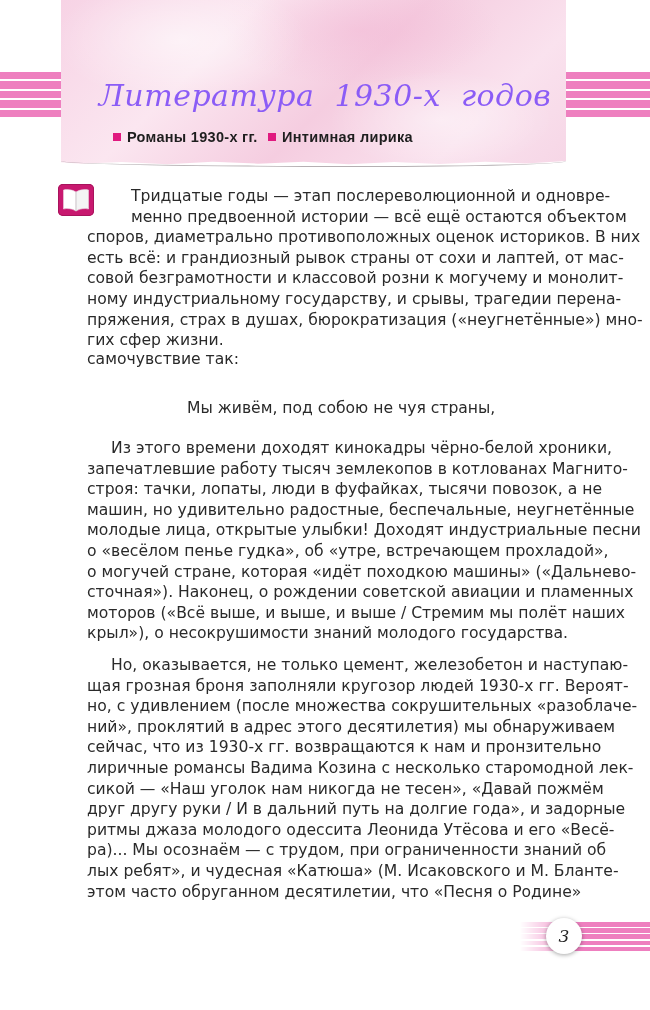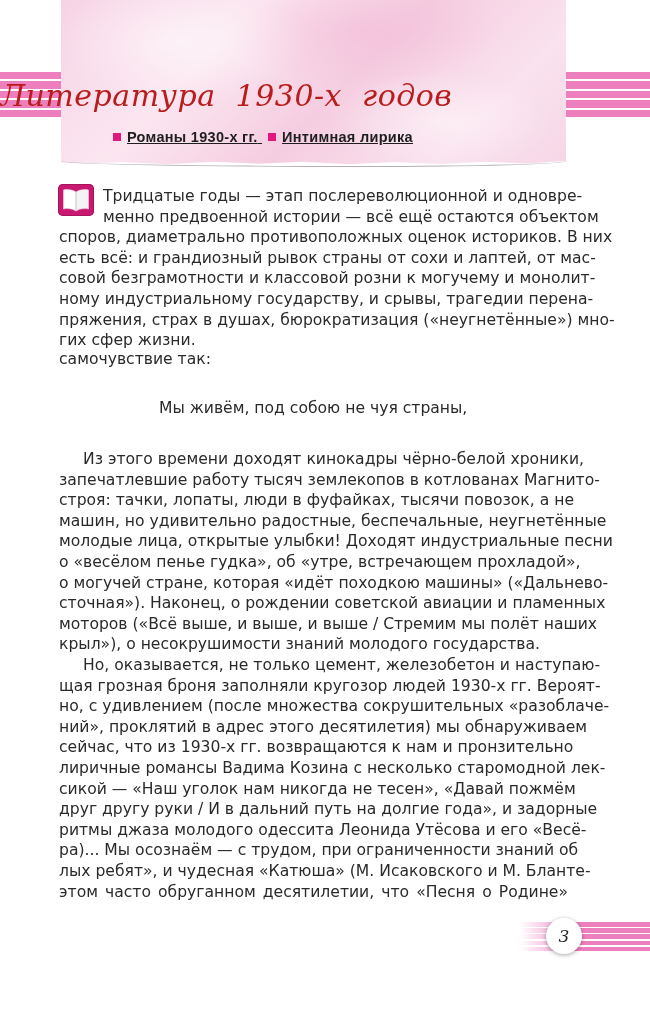--- a/index.html
+++ b/index.html
@@ -25,49 +25,49 @@
       linear-gradient(135deg, #f7d3e5 0%, #fbe6f0 30%, #f5cde0 55%, #fae2ee 80%, #f6d6e6 100%);
     box-shadow: 2px 0 2px rgba(0,0,0,0.25);
     clip-path: polygon(0 0, 100% 0, 100% 97%, 92% 98.5%, 84% 97.5%, 75% 98.8%, 66% 97.6%, 57% 98.9%, 48% 97.4%, 39% 98.6%, 30% 97.5%, 21% 98.9%, 12% 97.6%, 4% 98.6%, 0 97.8%);
   }
   .torn-edge {
     position: absolute; left: 61px; top: 161px; width: 505px; height: 5px;
     border-bottom: 1.5px solid rgba(120,110,115,0.55);
     border-radius: 0 0 40% 60% / 0 0 100% 100%;
   }
   .title {
-    position: absolute; left: 0; top: 78px; width: 650px; 
+    position: absolute; left: 0; top: 78px; width: 650px; text-align: center;
     font-family: "DejaVu Serif", serif; font-style: italic;
-    font-size: 30px; color: #b91c1c; letter-spacing: 0.5px; word-spacing: 10px;
+    font-size: 30px; color: #8b5cf6; letter-spacing: 0.5px; word-spacing: 10px;
   }
   .subtitle {
     position: absolute; left: 0; top: 129px; width: 520px; text-align: center;
     font-family: "Liberation Sans", sans-serif; font-weight: bold;
-    font-size: 14.5px; color: #1e1e1e; letter-spacing: 0.3px; text-decoration: underline;
+    font-size: 14.5px; color: #1e1e1e; letter-spacing: 0.3px;
   }
   .subtitle .bullet {
     display: inline-block; width: 8px; height: 8px; background: #e0197f;
     margin: 0 6px 0 6px; vertical-align: 1px;
   }
 
   
   .book-icon {
     position: absolute; left: 58px; top: 184px; width: 36px; height: 32px;
     background: #c8186f; border-radius: 5px;
     box-shadow: inset 0 0 0 1px #a8135c;
   }
   .book-icon svg { position: absolute; left: 4px; top: 4px; }
 
   
   .text {
     position: absolute; left: 59px; width: 509px;
     font-family: "DejaVu Sans", sans-serif; font-size: 15.6px;
     line-height: 20.6px; color: #2a2a2a;
   }
-  .line { display: block; height: 20.6px; white-space: nowrap; text-align: justify; text-align-last: justify; }
+  .line { display: block; height: 20.6px; white-space: nowrap; text-align: justify; text-align-last: justify; margin-left: 28px; }
   .line.last { text-align-last: left; }
   .line.indent-first { padding-left: 44px; }
   .line.indent { padding-left: 24px; }
   .poem .line { text-align-last: left; padding-left: 100px; }
 
   
   .pn-stripes {
     position: absolute; left: 520px; top: 922px; width: 130px;
     display: flex; flex-direction: column; gap: 1.6px;
     -webkit-mask-image: linear-gradient(to right, rgba(0,0,0,0) 0%, rgba(0,0,0,1) 45%);
@@ -128,21 +128,21 @@
 </div>
 
 <div class="text" style="top:349px;">
   <span class="line last">самочувствие так:</span>
 </div>
 
 <div class="text poem" style="top:398px;">
   <span class="line">Мы живём, под собою не чуя страны,</span>
 </div>
 
-<div class="text" style="top:449px;">
+<div class="text" style="top:438px;">
   <span class="line indent">Из этого времени доходят кинокадры чёрно-белой хроники,</span>
   <span class="line">запечатлевшие работу тысяч землекопов в котлованах Магнито-</span>
   <span class="line">строя: тачки, лопаты, люди в фуфайках, тысячи повозок, а не</span>
   <span class="line">машин, но удивительно радостные, беспечальные, неугнетённые</span>
   <span class="line">молодые лица, открытые улыбки! Доходят индустриальные песни</span>
   <span class="line">о «весёлом пенье гудка», об «утре, встречающем прохладой»,</span>
   <span class="line">о могучей стране, которая «идёт походкою машины» («Дальнево-</span>
   <span class="line">сточная»). Наконец, о рождении советской авиации и пламенных</span>
   <span class="line">моторов («Всё выше, и выше, и выше / Стремим мы полёт наших</span>
   <span class="line last">крыл»), о несокрушимости знаний молодого государства.</span>

